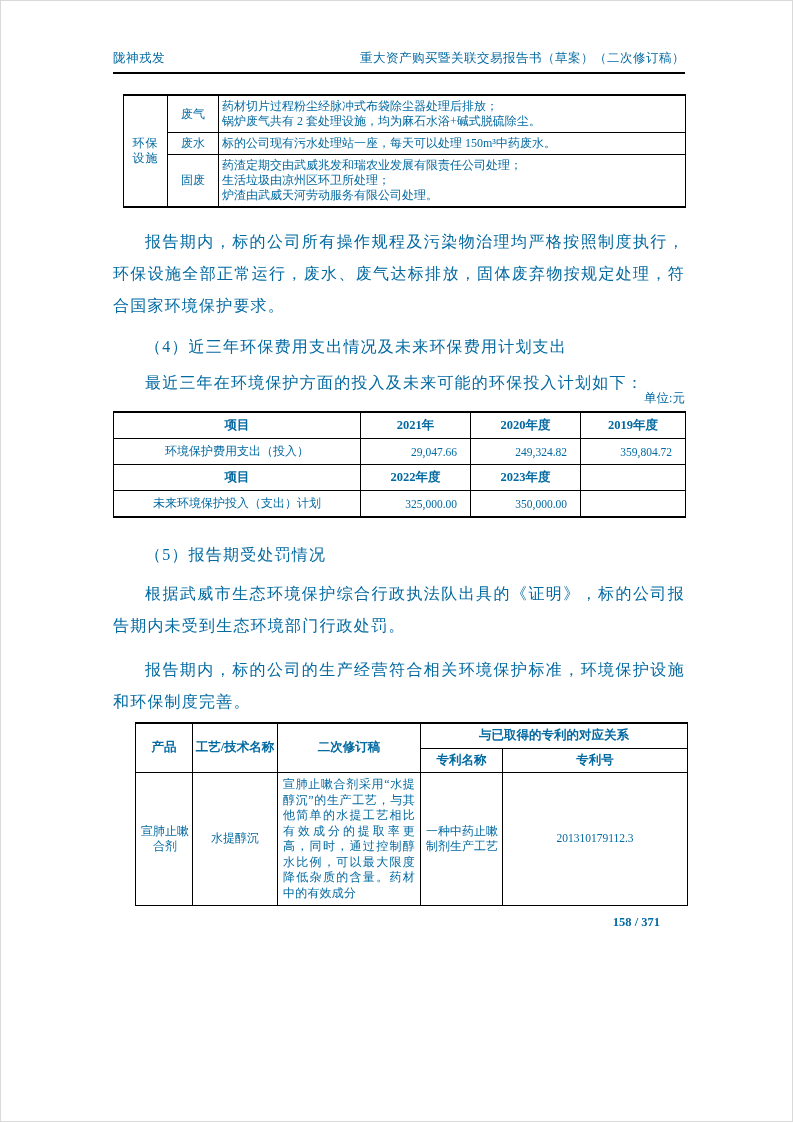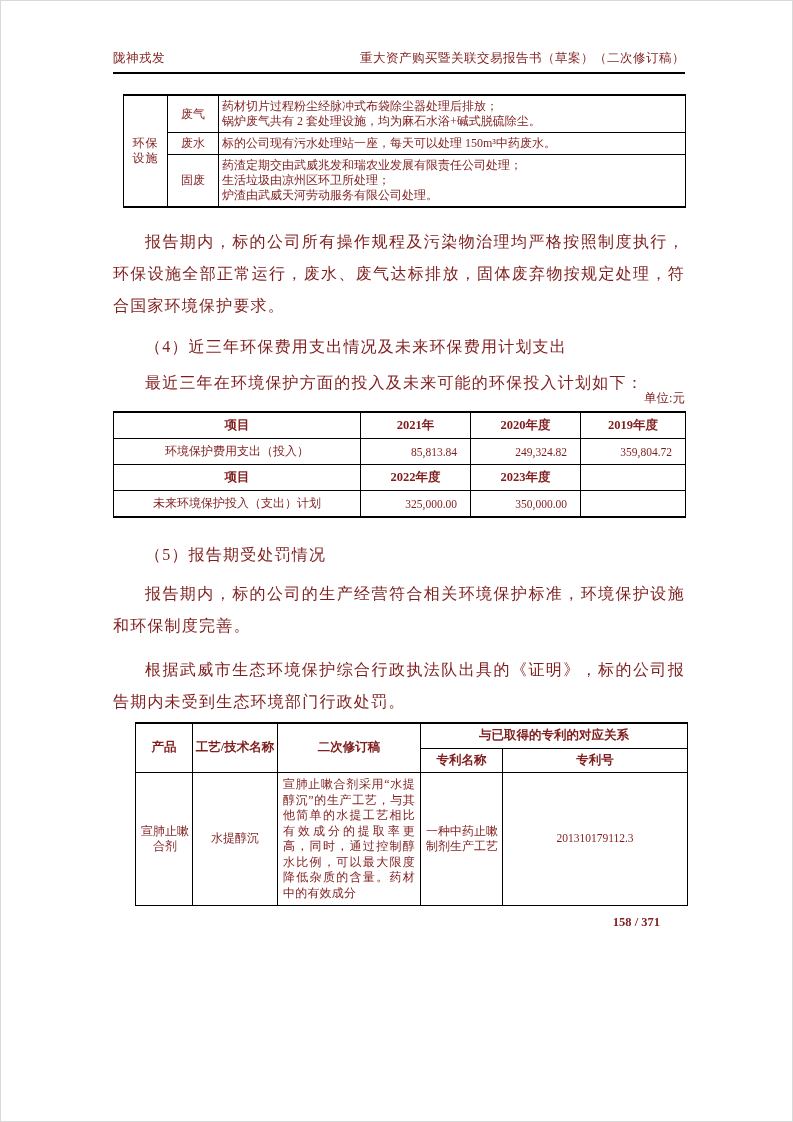--- a/index.html
+++ b/index.html
@@ -3,21 +3,21 @@
 <meta charset="utf-8">
 <style>
   html,body{margin:0;padding:0;background:#fff;}
   .page{
     position:relative;
     width:793px;height:1122px;
     background:#fff;
     box-sizing:border-box;
     padding:50px 108px 0 113px;
     font-family:"Liberation Serif","DejaVu Serif",serif;
-    color:#7f1d1d;
+    color:#0369a1;
     box-shadow:inset 0 0 0 1px #d9d9d9;
     overflow:hidden;
   }
   
   .hdr{
     display:flex;justify-content:space-between;align-items:flex-end;
     font-size:12.5px;letter-spacing:.5px;
     padding-bottom:5px;border-bottom:2px solid #000;
   }
   
@@ -134,44 +134,44 @@
       </colgroup>
     <tbody>
       <tr>
         <td class="hd">项目</td>
         <td class="hd">2021年</td>
         <td class="hd">2020年度</td>
         <td class="hd">2019年度</td>
       </tr>
       <tr>
         <td>环境保护费用支出（投入）</td>
-        <td class="num">85,813.84</td>
+        <td class="num">29,047.66</td>
         <td class="num">249,324.82</td>
         <td class="num">359,804.72</td>
       </tr>
       <tr>
         <td class="hd">项目</td>
         <td class="hd">2022年度</td>
         <td class="hd">2023年度</td>
         <td class="hd"></td>
       </tr>
       <tr>
         <td>未来环境保护投入（支出）计划</td>
         <td class="num">325,000.00</td>
         <td class="num">350,000.00</td>
         <td class="num"></td>
       </tr>
     </tbody>
   </table>
 
   <p class="p sub mt26">（5）报告期受处罚情况</p>
 
+  <p class="p mt12">根据武威市生态环境保护综合行政执法队出具的《证明》，标的公司报告期内未受到生态环境部门行政处罚。</p>
+
   <p class="p mt12">报告期内，标的公司的生产经营符合相关环境保护标准，环境保护设施和环保制度完善。</p>
-
-  <p class="p mt12">根据武威市生态环境保护综合行政执法队出具的《证明》，标的公司报告期内未受到生态环境部门行政处罚。</p>
 
 
 
   <table class="patent-table">
     <colgroup>
         <col style="width:57px">
         <col style="width:85px">
         <col style="width:143px">
         <col style="width:82px">
         <col style="width:185px">

